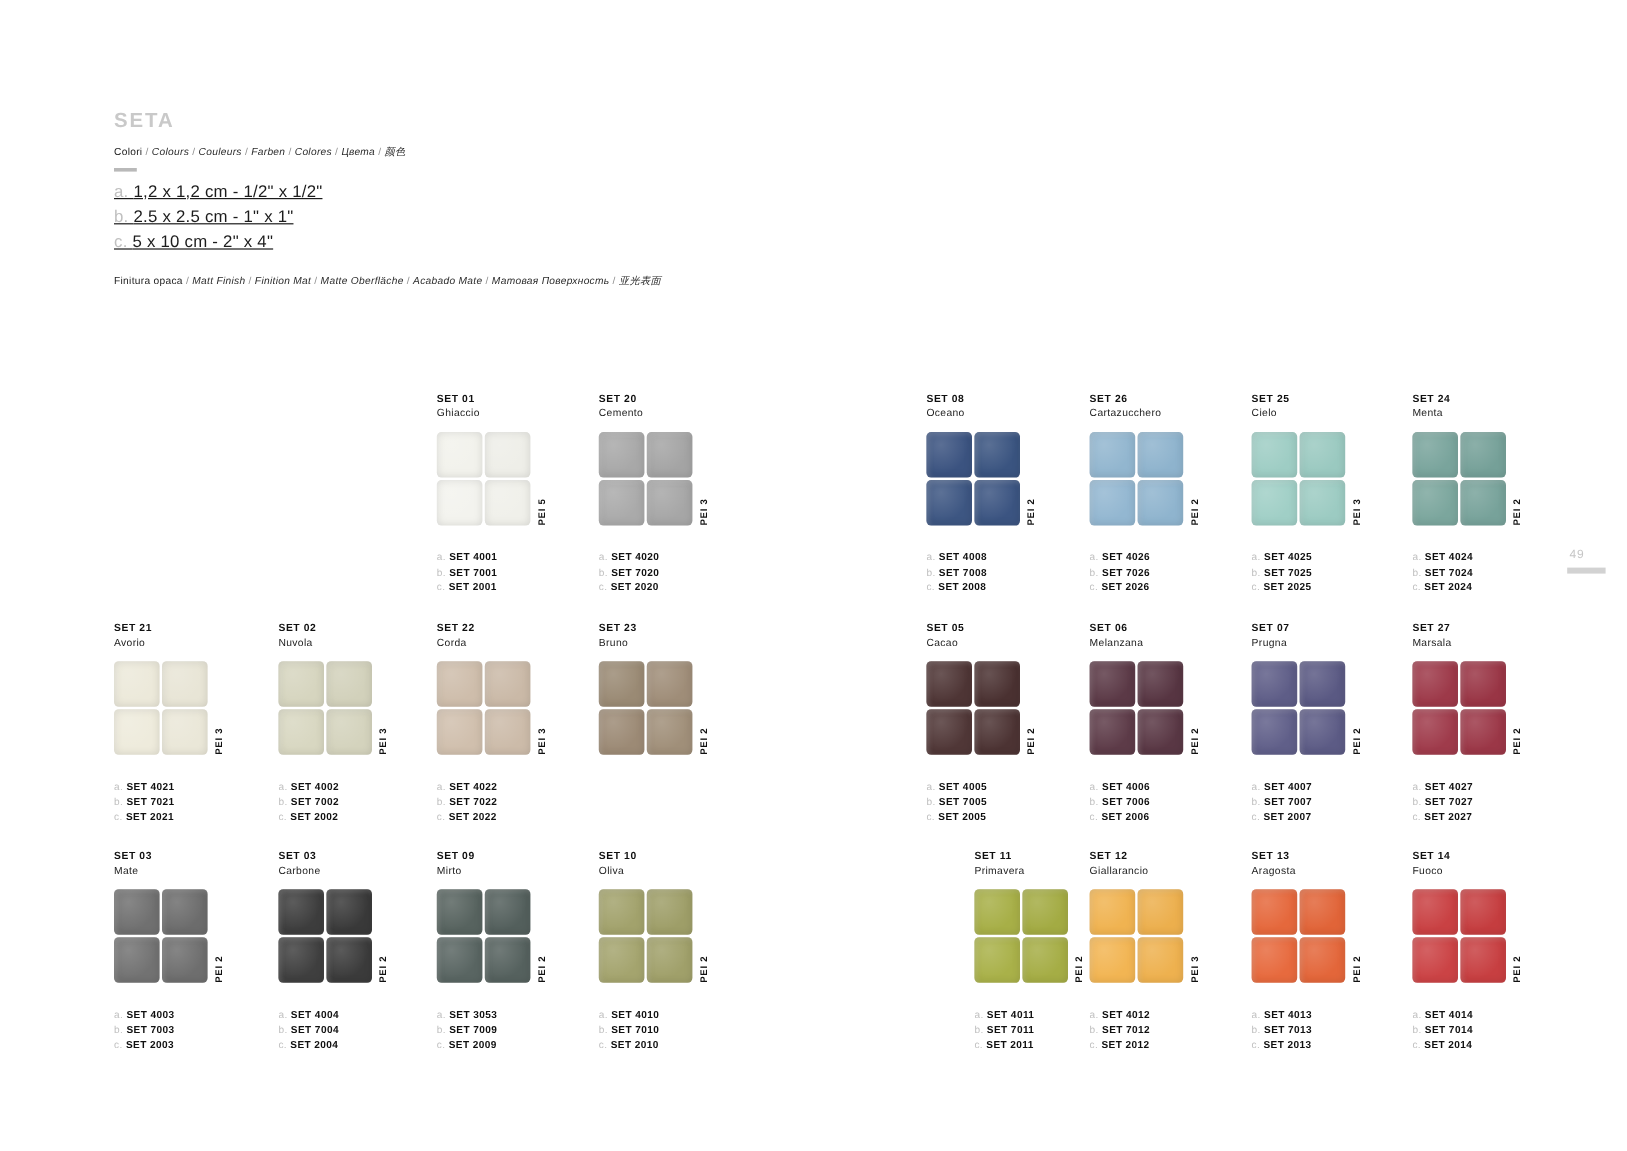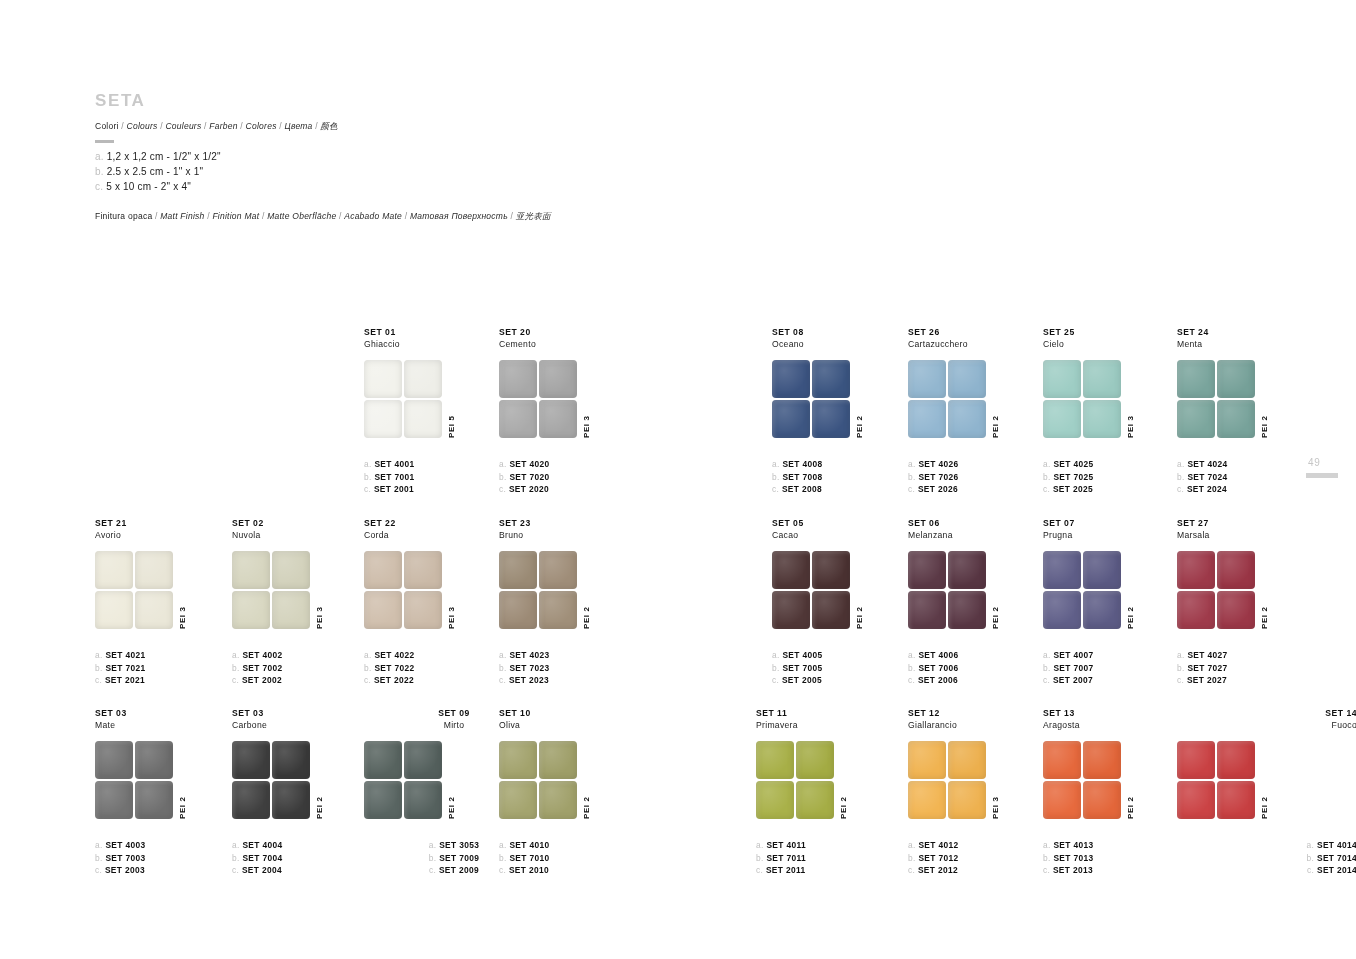--- a/index.html
+++ b/index.html
@@ -49,25 +49,26 @@
     color: #8e8e8e;
     font-style: normal;
   }
   #rule {
     width: 19px;
     height: 3px;
     background: #b9b9b9;
     margin: 7px 0 6px 0;
   }
   .size-line {
-    font-size: 10px;
+    font-size: 14px;
     color: #1c1c1c;
     letter-spacing: 0.2px;
     line-height: 1.52;
     white-space: nowrap;
+    text-decoration: underline;
   }
   .size-line .idx {
     color: #c0c0c0;
   }
   #finish-line {
     margin-top: 17px;
   }
 
   
   .group {
@@ -359,25 +360,20 @@
       <div class="g-name">Bruno</div>
       <div class="tile-row">
         <div class="tiles">
           <div class="tile" style="background: rgb(154, 138, 116);"></div>
           <div class="tile" style="background: rgb(159, 141, 120);"></div>
           <div class="tile" style="background: rgb(156, 138, 117);"></div>
           <div class="tile" style="background: rgb(160, 143, 121);"></div>
         </div>
         <div class="pei">PEI 2</div>
       </div>
-      <div class="codes">
-        <div class="code-line"><span class="idx">a. </span><span>SET 4023</span></div>
-        <div class="code-line"><span class="idx">b. </span><span>SET 7023</span></div>
-        <div class="code-line"><span class="idx">c. </span><span>SET 2023</span></div>
-      </div>
     </div>
     <div class="group" style="left: 772px; top: 518px;">
       <div class="g-code">SET 05</div>
       <div class="g-name">Cacao</div>
       <div class="tile-row">
         <div class="tiles">
           <div class="tile" style="background: rgb(78, 53, 53);"></div>
           <div class="tile" style="background: rgb(74, 49, 49);"></div>
           <div class="tile" style="background: rgb(80, 55, 55);"></div>
           <div class="tile" style="background: rgb(76, 51, 51);"></div>
@@ -473,21 +469,21 @@
           <div class="tile" style="background: rgb(59, 59, 59);"></div>
         </div>
         <div class="pei">PEI 2</div>
       </div>
       <div class="codes">
         <div class="code-line"><span class="idx">a. </span><span>SET 4004</span></div>
         <div class="code-line"><span class="idx">b. </span><span>SET 7004</span></div>
         <div class="code-line"><span class="idx">c. </span><span>SET 2004</span></div>
       </div>
     </div>
-    <div class="group" style="left: 364px; top: 708px; text-align: center;">
+    <div class="group" style="left: 364px; top: 708px;">
       <div class="g-code">SET 09</div>
       <div class="g-name">Mirto</div>
       <div class="tile-row">
         <div class="tiles">
           <div class="tile" style="background: rgb(87, 99, 95);"></div>
           <div class="tile" style="background: rgb(83, 95, 92);"></div>
           <div class="tile" style="background: rgb(89, 101, 98);"></div>
           <div class="tile" style="background: rgb(85, 97, 94);"></div>
         </div>
         <div class="pei">PEI 2</div>
@@ -509,21 +505,21 @@
           <div class="tile" style="background: rgb(160, 160, 106);"></div>
         </div>
         <div class="pei">PEI 2</div>
       </div>
       <div class="codes">
         <div class="code-line"><span class="idx">a. </span><span>SET 4010</span></div>
         <div class="code-line"><span class="idx">b. </span><span>SET 7010</span></div>
         <div class="code-line"><span class="idx">c. </span><span>SET 2010</span></div>
       </div>
     </div>
-    <div class="group" style="left: 756px; top: 708px;">
+    <div class="group" style="left: 812px; top: 708px;">
       <div class="g-code">SET 11</div>
       <div class="g-name">Primavera</div>
       <div class="tile-row">
         <div class="tiles">
           <div class="tile" style="background: rgb(167, 175, 71);"></div>
           <div class="tile" style="background: rgb(163, 171, 67);"></div>
           <div class="tile" style="background: rgb(169, 177, 73);"></div>
           <div class="tile" style="background: rgb(165, 173, 69);"></div>
         </div>
         <div class="pei">PEI 2</div>
@@ -563,21 +559,21 @@
           <div class="tile" style="background: rgb(227, 102, 58);"></div>
         </div>
         <div class="pei">PEI 2</div>
       </div>
       <div class="codes">
         <div class="code-line"><span class="idx">a. </span><span>SET 4013</span></div>
         <div class="code-line"><span class="idx">b. </span><span>SET 7013</span></div>
         <div class="code-line"><span class="idx">c. </span><span>SET 2013</span></div>
       </div>
     </div>
-    <div class="group" style="left: 1177px; top: 708px; text-align: right;">
+    <div class="group" style="left: 1177px; top: 708px;">
       <div class="g-code">SET 14</div>
       <div class="g-name">Fuoco</div>
       <div class="tile-row">
         <div class="tiles">
           <div class="tile" style="background: rgb(201, 65, 67);"></div>
           <div class="tile" style="background: rgb(197, 61, 63);"></div>
           <div class="tile" style="background: rgb(203, 67, 69);"></div>
           <div class="tile" style="background: rgb(199, 63, 65);"></div>
         </div>
         <div class="pei">PEI 2</div>

